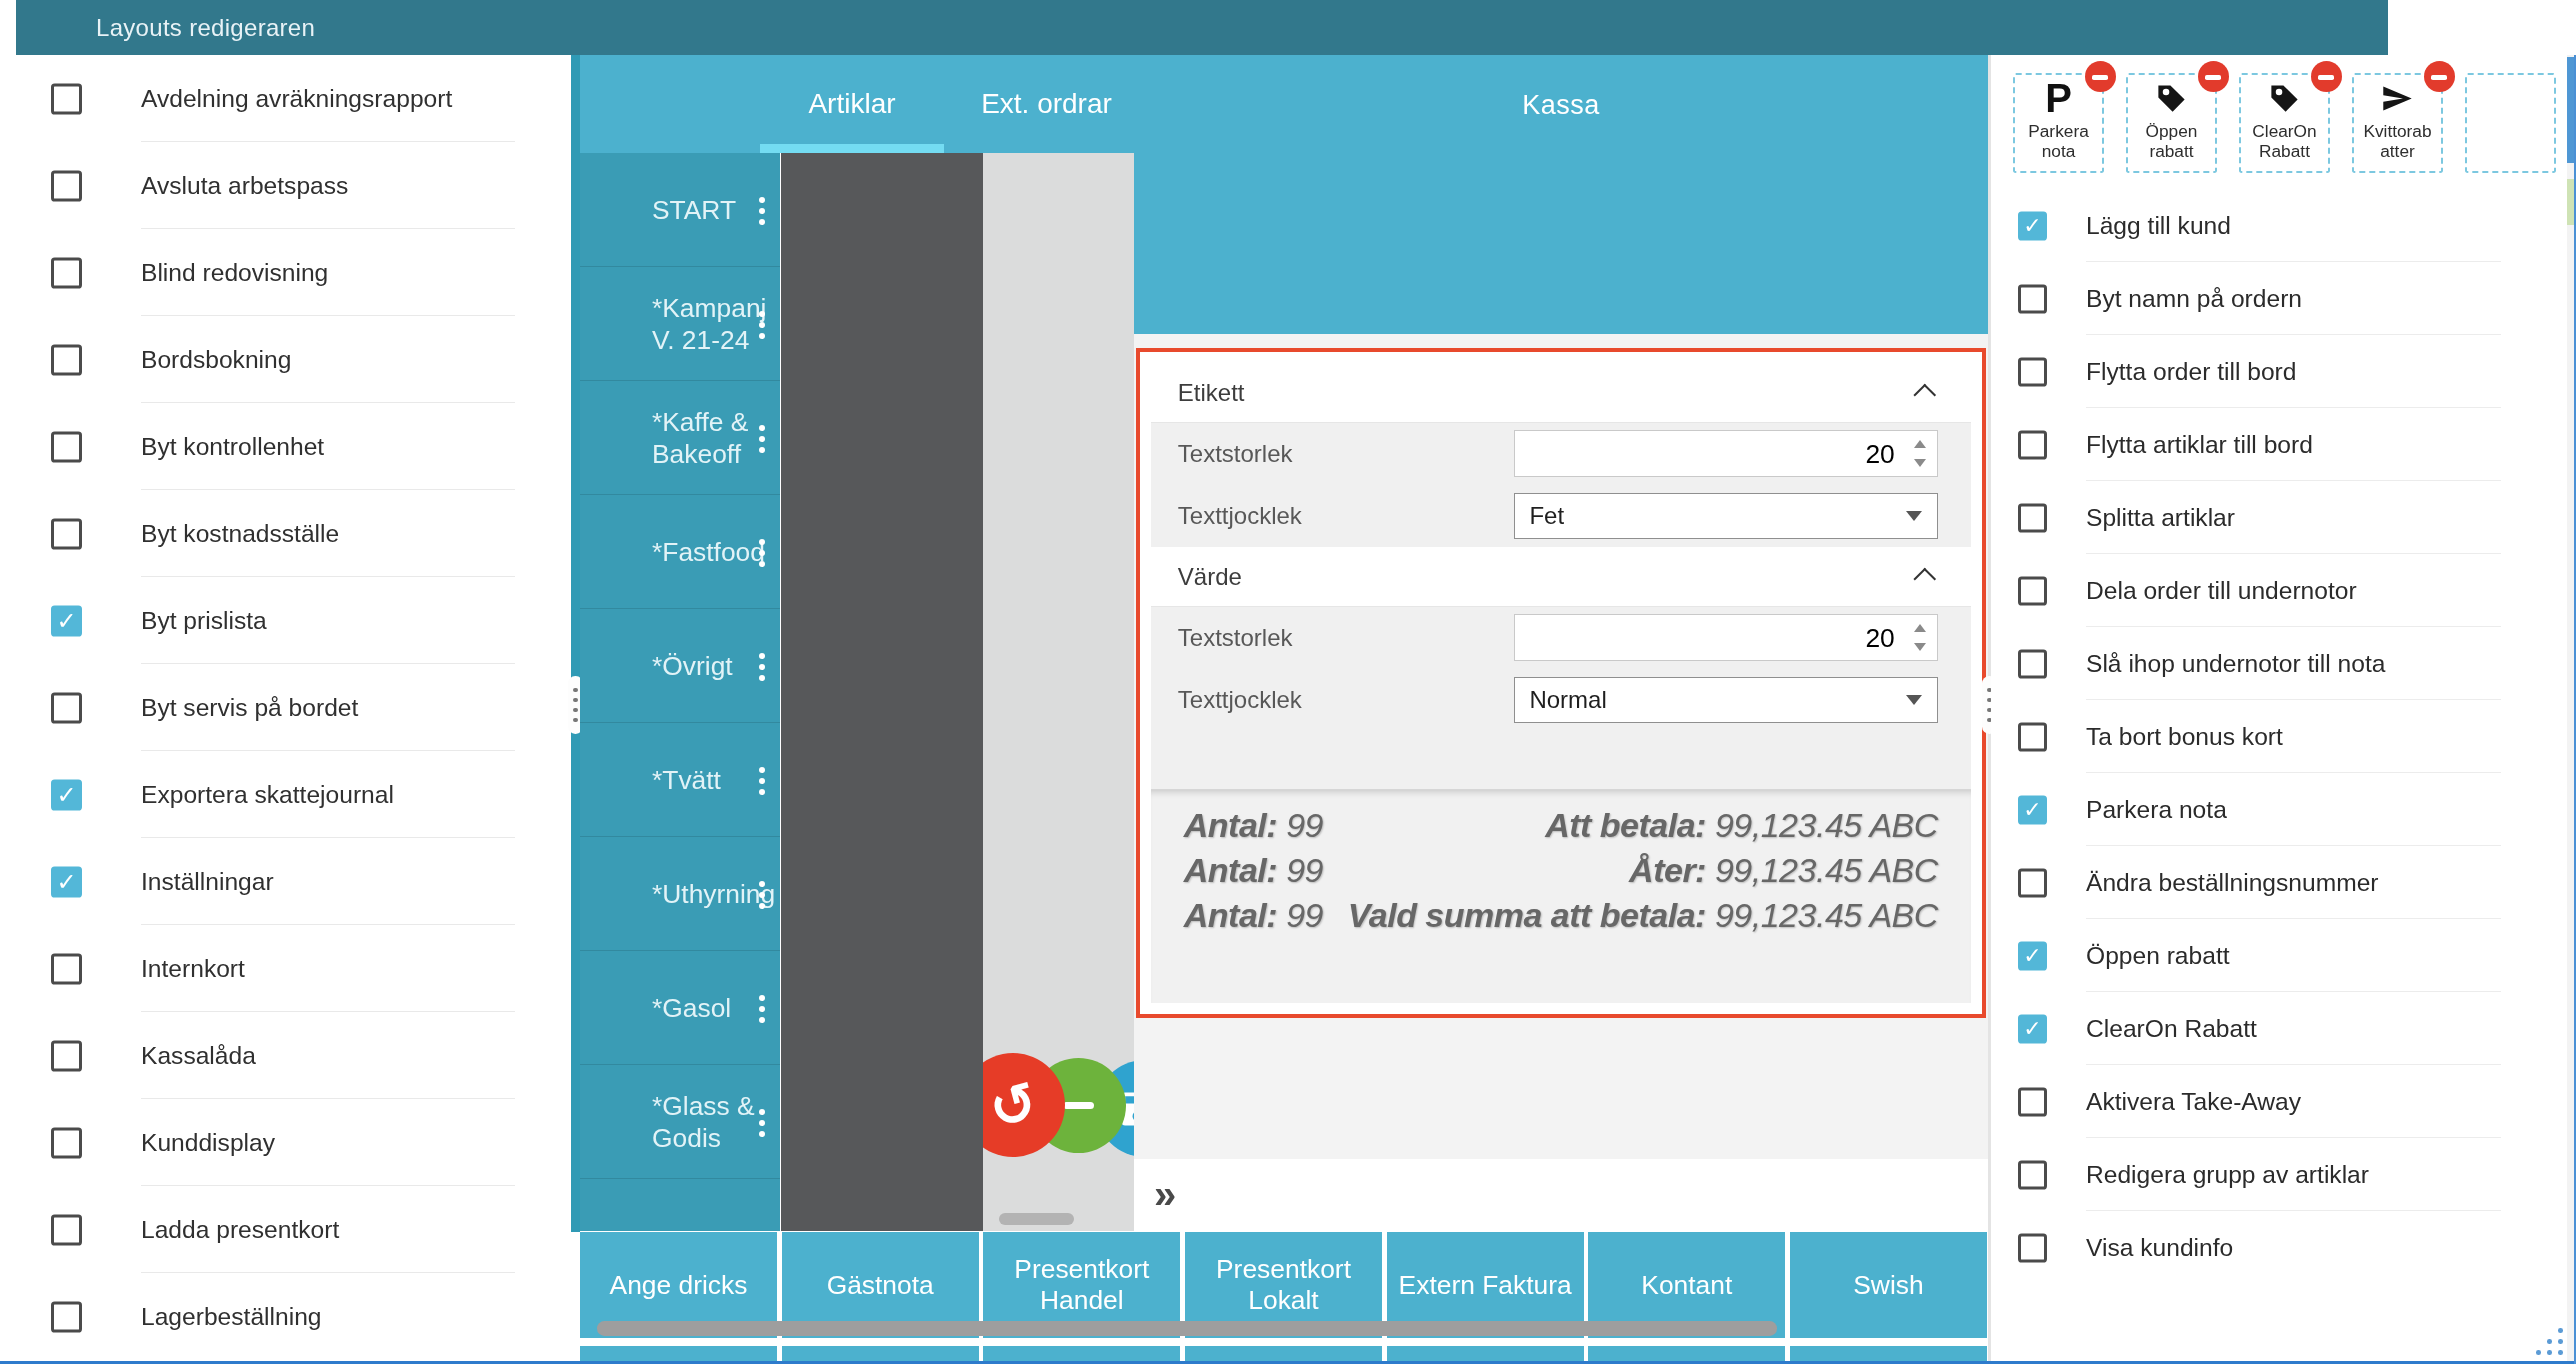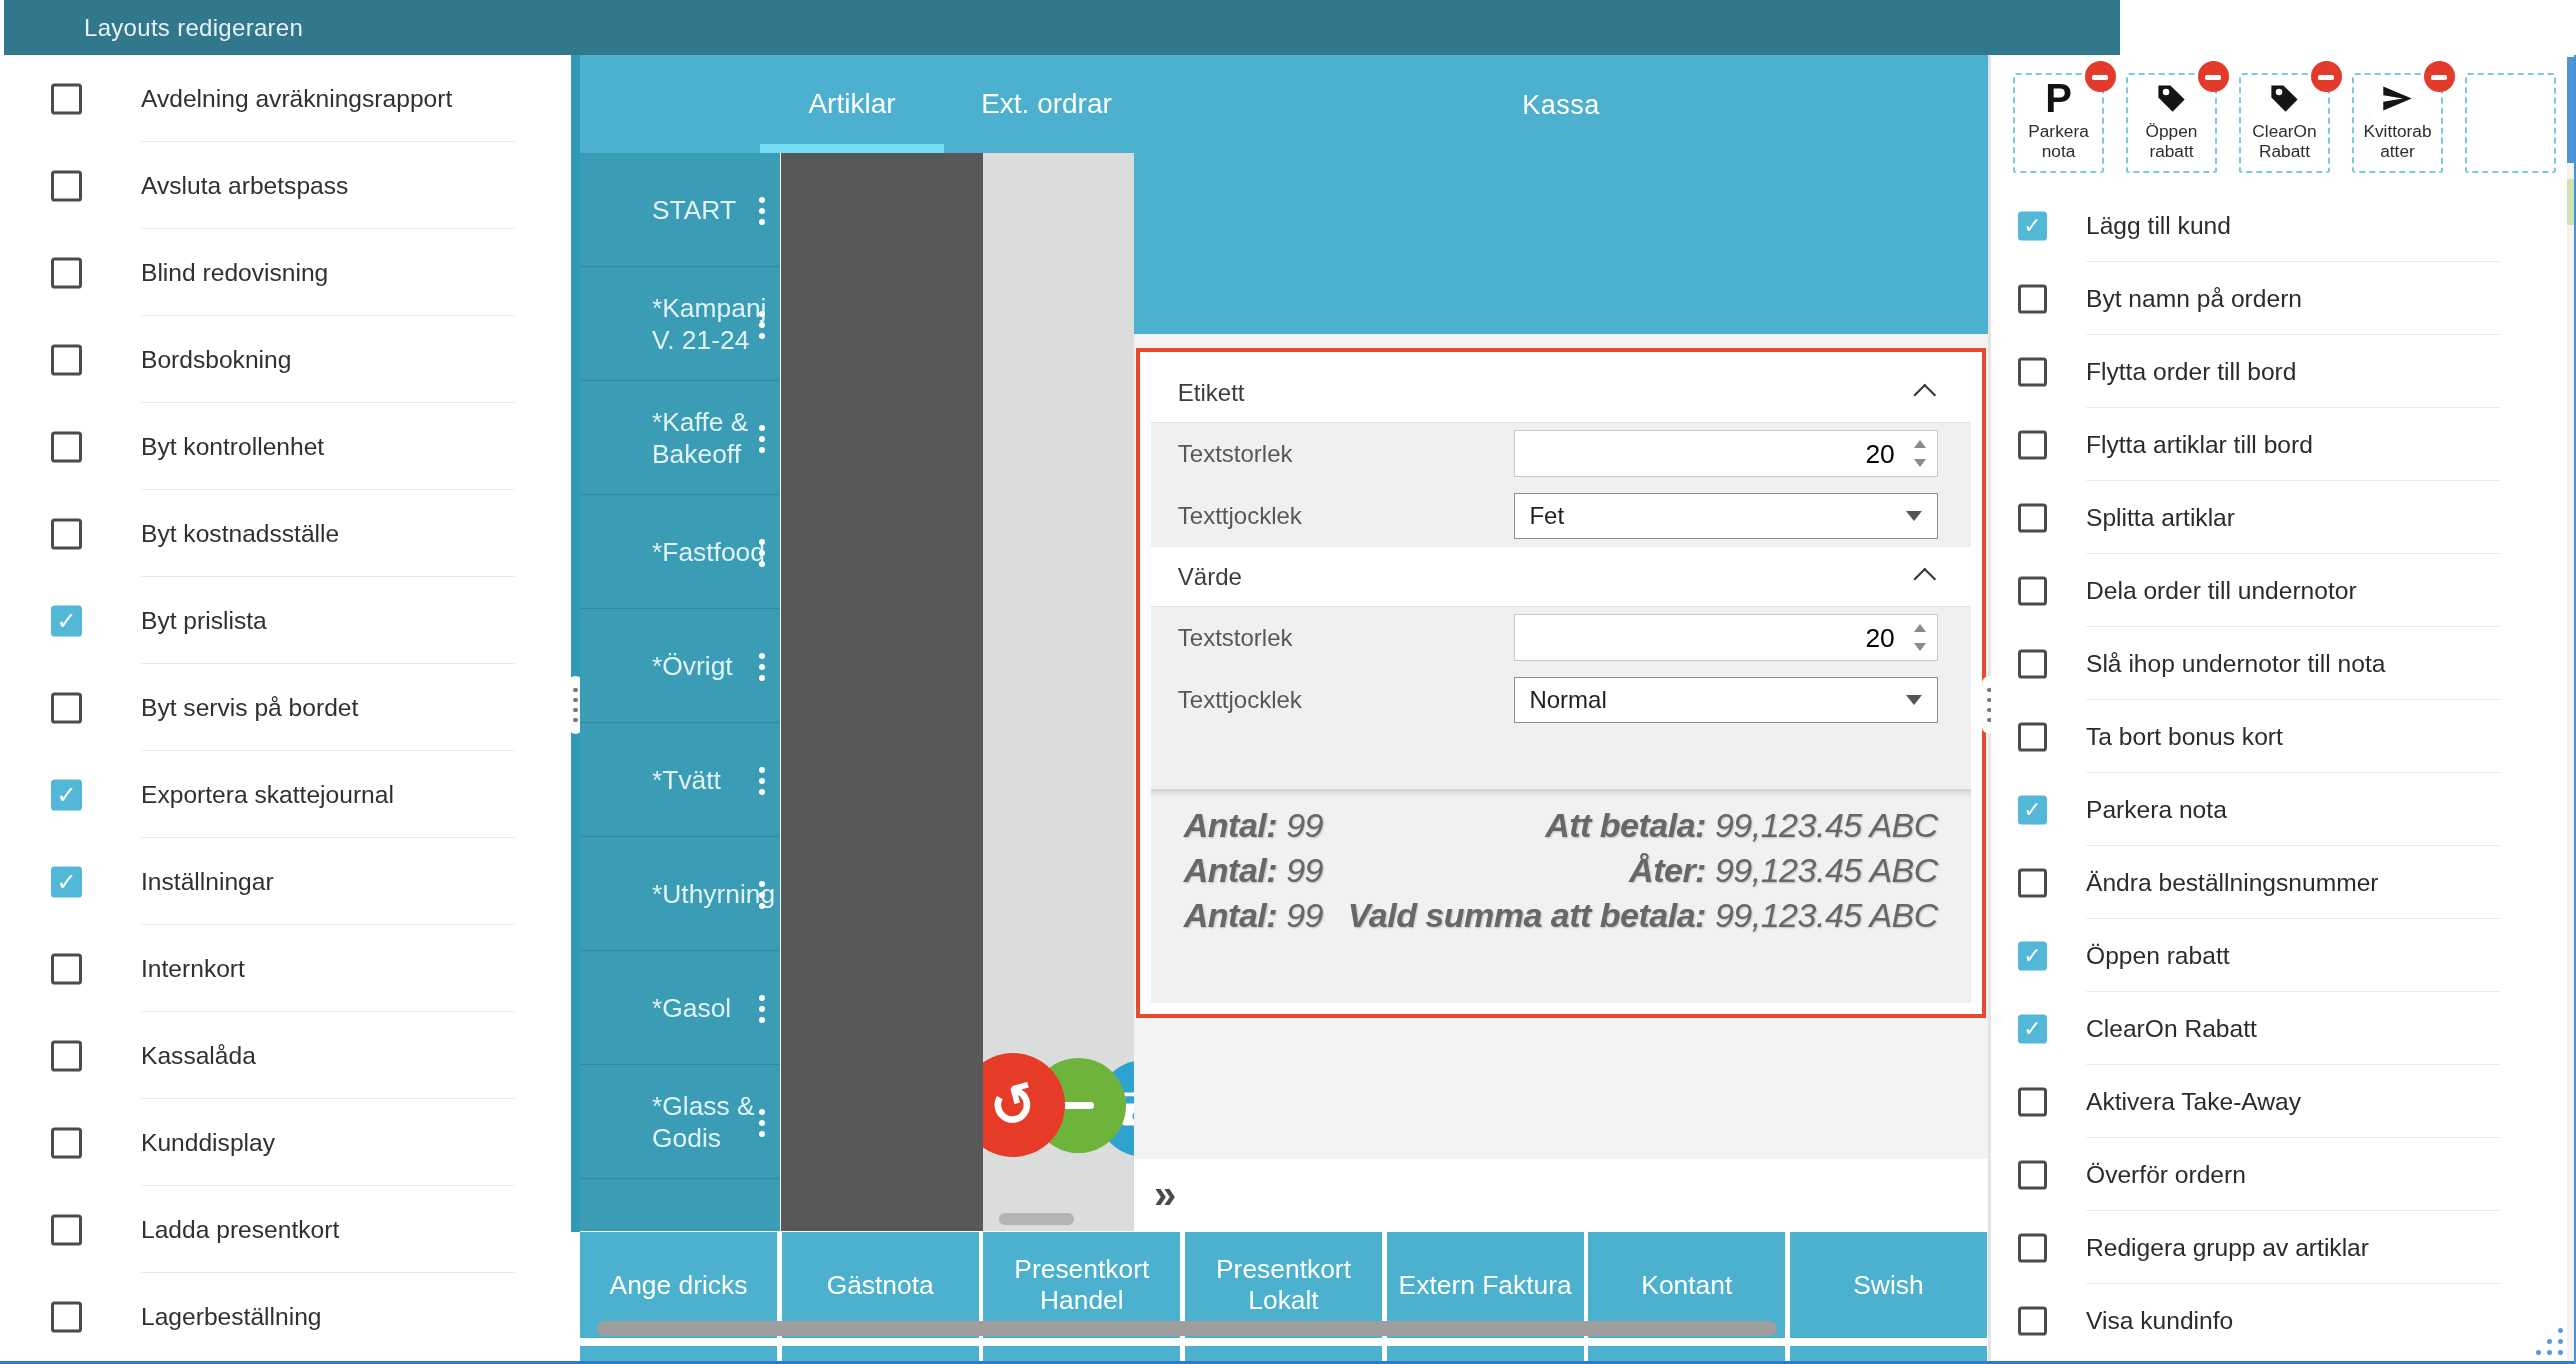--- a/index.html
+++ b/index.html
@@ -1,20 +1,20 @@
 <!DOCTYPE html>
 <html style="--titlebar: #32788c; --accent-blue: #4cb1ce; --tab-underline: #74dcf2; --category-teal: #3a9cb5; --dark-column: #57585a; --light-column: #dbdcdc; --panel-gray: #f3f3f3; --row-gray: #f0f0f0; --selection-red: #e84a2d; --checkbox-checked: #53b7d8; --badge-red: #e23b2c; --circle-red: #e63c27; --circle-green: #6db33c; --circle-blue: #2fa3cf;font-size:14.6px"><head>
 <meta charset="utf-8">
 <style>
   * { margin:0; padding:0; box-sizing:border-box; }
   html,body { width:2576px; height:1365px; overflow:hidden; background:#fff;
     font-family:"Liberation Sans","DejaVu Sans",sans-serif; }
 
   
-  #titlebar { position:absolute; left:4px; top:0; width:2116px; height:55px; background:var(--titlebar,#32788c); }
+  #titlebar { position:absolute; left:16px; top:0; width:2372px; height:55px; background:var(--titlebar,#32788c); }
   #window-title { position:absolute; left:80px; top:50%; transform:translateY(-50%);
     color:#e8f2f6; font-size:24px; letter-spacing:0.3px; }
   .win-btn { position:absolute; top:0; width:58px; height:55px; display:flex; align-items:center; justify-content:center; cursor:pointer; }
   #win-min { left:2377px; } #win-max { left:2435px; } #win-close { left:2493px; }
   #win-min i { width:22px; height:2.7px; background:#fff; display:block; transform:translateY(5.5px); }
   #win-max i { width:20px; height:18px; border:2.3px solid #fff; display:block; }
   #win-close i { font-style:normal; color:#fff; font-size:27px; line-height:27px; }
 
   
   #left-panel { position:absolute; left:0; top:55px; width:528px; height:1306px; background:#fff; overflow:hidden; }
@@ -499,24 +499,20 @@
       <div class="check-row">
     <span class="cb checked"></span>
     <span class="check-label">ClearOn Rabatt</span>
   </div>
       <div class="check-row">
     <span class="cb"></span>
     <span class="check-label">Aktivera Take-Away</span>
   </div>
       <div class="check-row">
     <span class="cb"></span>
-    <span class="check-label">Överför ordern</span>
-  </div>
-      <div class="check-row">
-    <span class="cb"></span>
     <span class="check-label">Redigera grupp av artiklar</span>
   </div>
       <div class="check-row">
     <span class="cb"></span>
     <span class="check-label">Visa kundinfo</span>
   </div>
     </div>
 </div>
 
 <div id="right-scrollbar">

